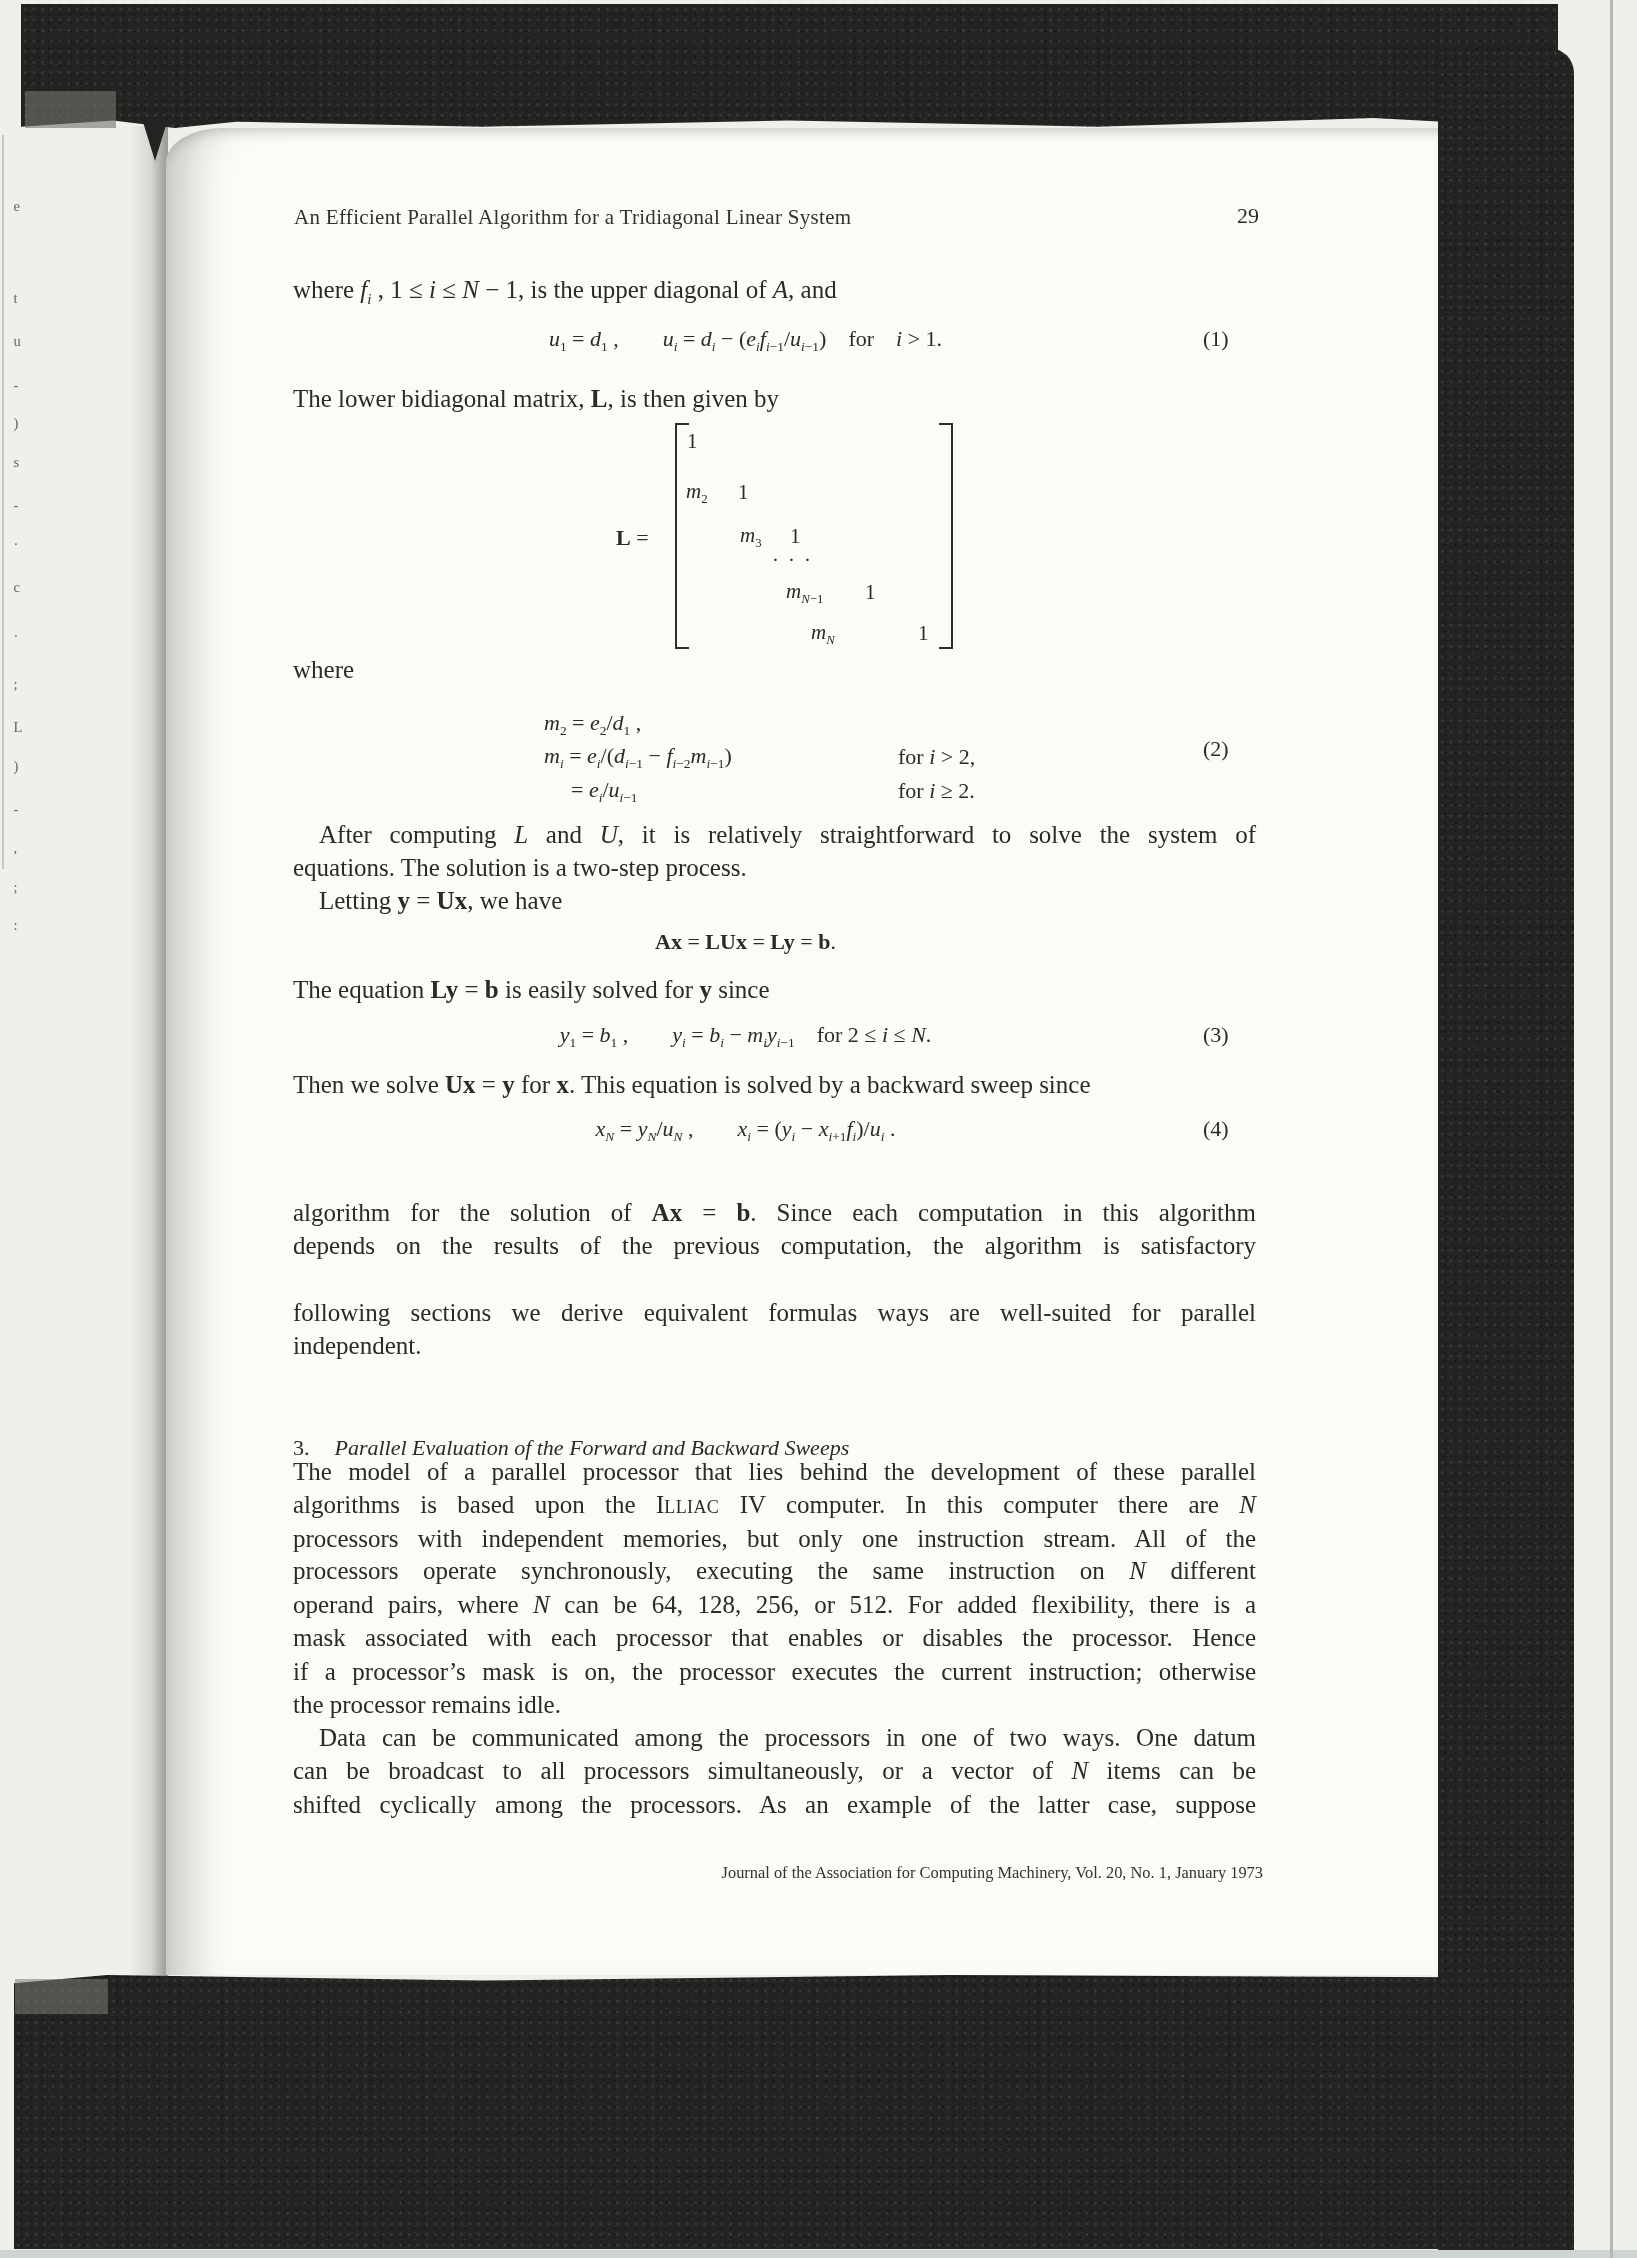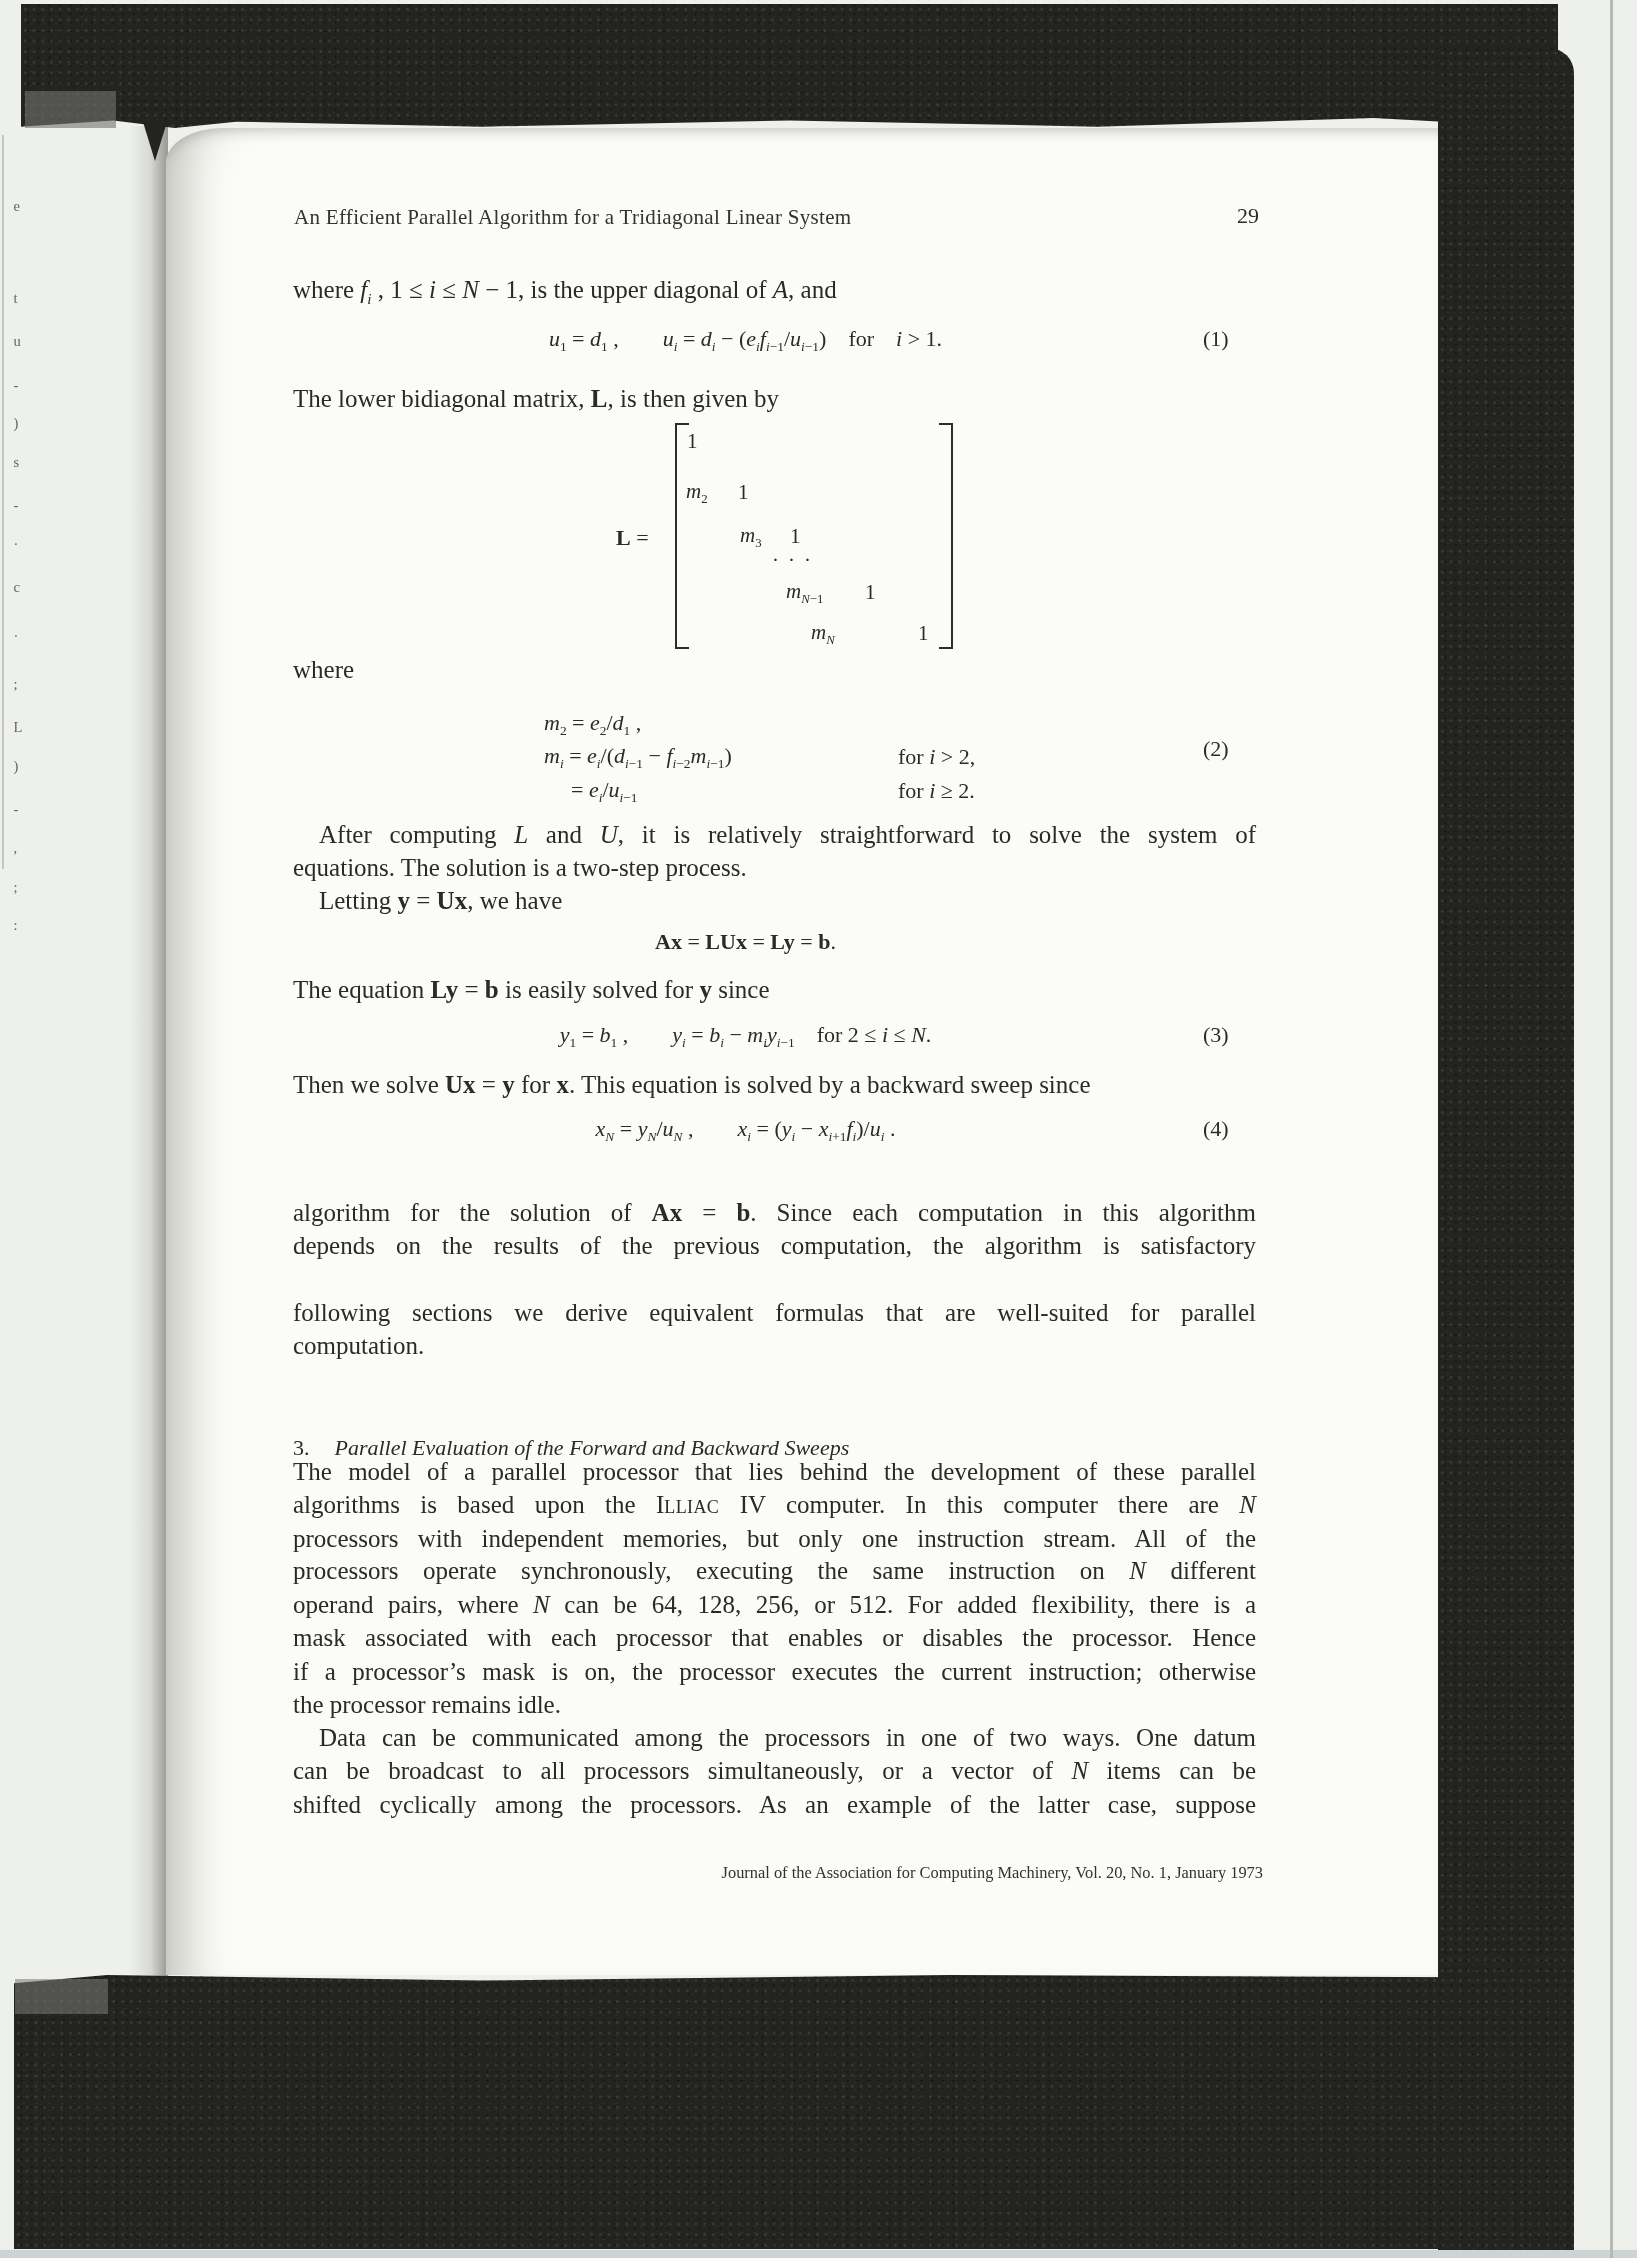--- a/index.html
+++ b/index.html
@@ -166,22 +166,22 @@
     <div class="eqrow" style="top:1022px"><i>y</i><sub>1</sub> = <i>b</i><sub>1</sub> ,  <i>y</i><sub><i>i</i></sub> = <i>b</i><sub><i>i</i></sub> − <i>m</i><sub><i>i</i></sub><i>y</i><sub><i>i</i>−1</sub>  for 2 ≤ <i>i</i> ≤ <i>N</i>.</div>
     <div class="eqnum" style="top:1022px">(3)</div>
 
     <div class="bl single" style="top:1070px">Then we solve <b>Ux</b> = <b>y</b> for <b>x</b>. This equation is solved by a backward sweep since</div>
 
     <div class="eqrow" style="top:1116px"><i>x</i><sub><i>N</i></sub> = <i>y</i><sub><i>N</i></sub>/<i>u</i><sub><i>N</i></sub> ,  <i>x</i><sub><i>i</i></sub> = (<i>y</i><sub><i>i</i></sub> − <i>x</i><sub><i>i</i>+1</sub><i>f</i><sub><i>i</i></sub>)/<i>u</i><sub><i>i</i></sub> .</div>
     <div class="eqnum" style="top:1116px">(4)</div>
 
     <div class="bl" style="top:1198px">algorithm for the solution of <b>Ax</b> = <b>b</b>. Since each computation in this algorithm</div>
     <div class="bl" style="top:1231px">depends on the results of the previous computation, the algorithm is satisfactory</div>
-    <div class="bl" style="top:1298px">following sections we derive equivalent formulas that are well-suited for parallel</div>
-    <div class="bl single" style="top:1331px">computation.</div>
+    <div class="bl" style="top:1298px">following sections we derive equivalent formulas ways are well-suited for parallel</div>
+    <div class="bl single" style="top:1331px">independent.</div>
 
     <div class="h3">
       <span>3.</span><span class="h3t">Parallel Evaluation of the Forward and Backward Sweeps</span>
     </div>
 
     <div class="bl" style="top:1490px">algorithms is based upon the I<span class="sc">lliac</span> IV computer. In this computer there are <i>N</i></div>
     <div class="bl" style="top:1457px">The model of a parallel processor that lies behind the development of these parallel</div>
     <div class="bl" style="top:1524px">processors with independent memories, but only one instruction stream. All of the</div>
     <div class="bl" style="top:1556px">processors operate synchronously, executing the same instruction on <i>N</i> different</div>
     <div class="bl" style="top:1590px">operand pairs, where <i>N</i> can be 64, 128, 256, or 512. For added flexibility, there is a</div>

